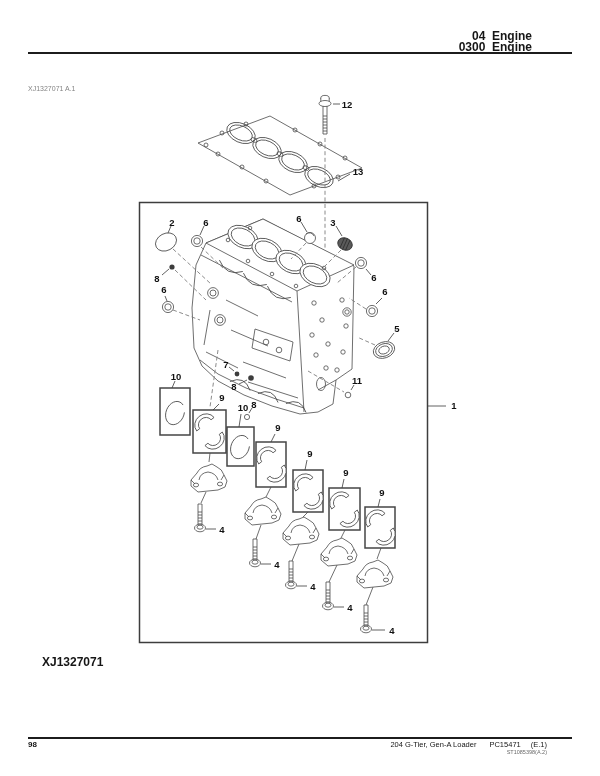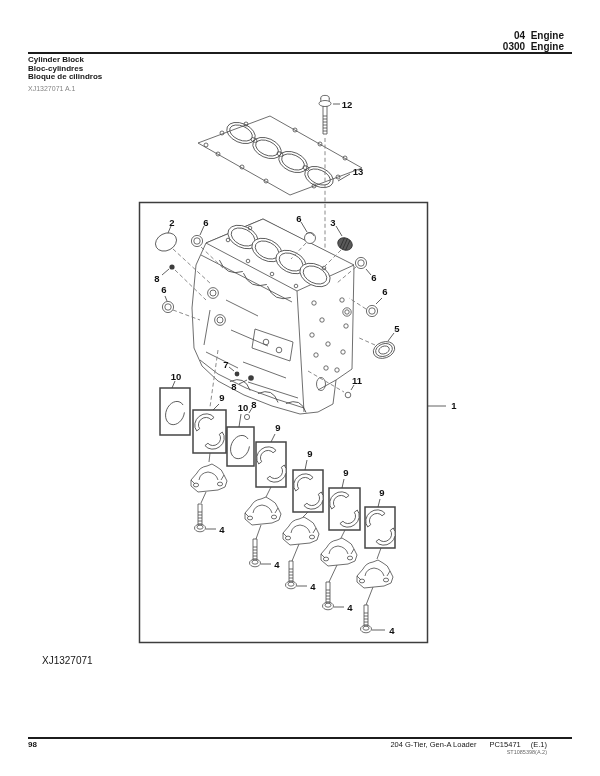--- a/index.html
+++ b/index.html
@@ -1,26 +1,26 @@
 <!DOCTYPE html>
 <html><head>
 <meta charset="utf-8">
 <style>
   html,body{margin:0;padding:0;background:#e8e8e8;}
   .page{position:relative;width:600px;height:776px;background:#ffffff;overflow:hidden;
         font-family:"Liberation Sans", sans-serif;color:#161616;}
   .abs{position:absolute;}
   .pre{white-space:pre;}
-  .hdr{right:36px;top:31px;text-align:right;font-size:10px;font-weight:bold;line-height:10.5px;}
+  .hdr{right:68px;top:31px;text-align:right;font-size:12px;font-weight:bold;line-height:10.5px;}
   .rule{left:28px;width:544px;height:1.6px;background:#1c1c1c;}
   .rule.top{top:52px;}
   .rule.bot{top:737px;}
   .titleblock{left:28px;top:56px;font-size:8px;font-weight:bold;line-height:8.6px;}
   .rev{left:28px;top:85px;font-size:7px;color:#848484;}
-  .figid{left:42px;top:655px;font-size:10px;font-weight:normal;}
+  .figid{left:42px;top:655px;font-size:12px;font-weight:bold;}
   .pageno{left:28px;top:740px;font-size:8px;font-weight:bold;}
   .fright{right:53px;top:740px;font-size:7.5px;text-align:right;}
   .fright .gap1{margin-left:13px;}
   .fright .gap2{margin-left:10px;}
   .fsub{right:53px;top:749px;font-size:5.5px;color:#6a6a6a;text-align:right;}
   svg{position:absolute;left:0;top:0;}
   svg text{font-family:"Liberation Sans", sans-serif;font-size:9.5px;font-weight:bold;fill:#111;text-anchor:middle;}
   .ln{stroke:#4a4a4a;stroke-width:.8;fill:none;}
   .lnw{stroke:#4a4a4a;stroke-width:.8;fill:#fff;}
   .lead{stroke:#3a3a3a;stroke-width:.8;fill:none;}
@@ -31,25 +31,20 @@
 <body>
 
 <div class="page">
 
   <div class="abs hdr">
     <div class="pre">04  Engine</div>
     <div class="pre">0300  Engine</div>
   </div>
   <div class="abs rule top"></div>
 
-  <div class="abs titleblock">
-    <div>Cylinder Block</div>
-    <div>Bloc-cylindres</div>
-    <div>Bloque de cilindros</div>
-  </div>
   <div class="abs rev">XJ1327071 A.1</div>
 
   <svg width="600" height="700" viewBox="0 0 600 700">
     <defs>
       <g id="ringD">
           <circle r="5.6" class="ln"></circle>
           <circle r="3.2" class="ln"></circle>
         </g>
       <path id="snapD" d="M4.5,-10.4 A9,12 0 1 0 8.5,-4.1" class="ln"></path>
       <path id="shellP" d="M-11,-1 A11,10 0 0 1 11,-1 L7.2,-1 A7.2,6.5 0 0 0 -7.2,-1 Z" class="lnw"></path>

